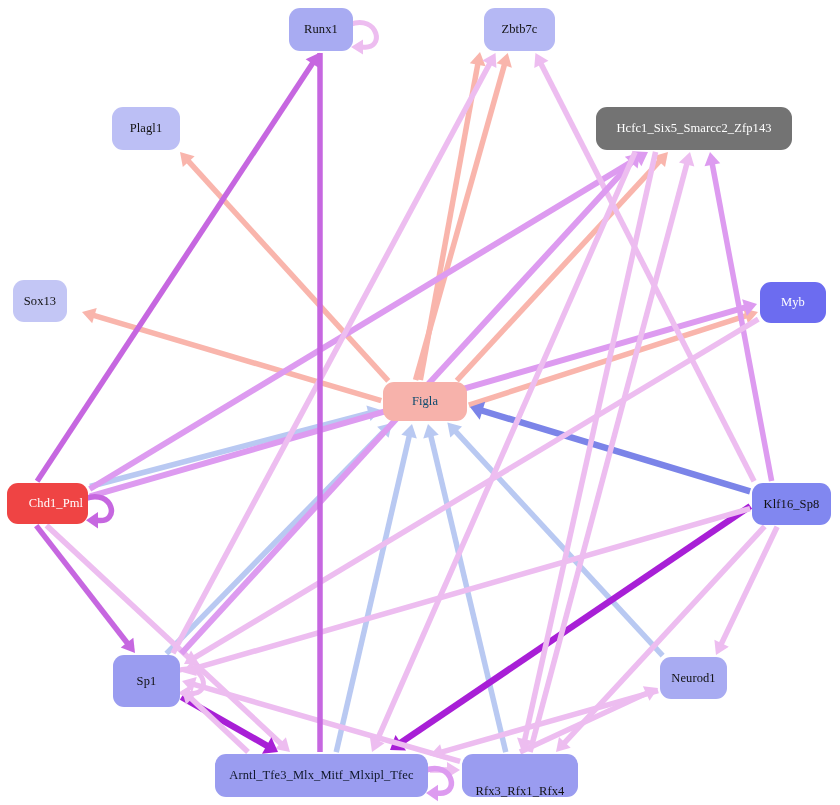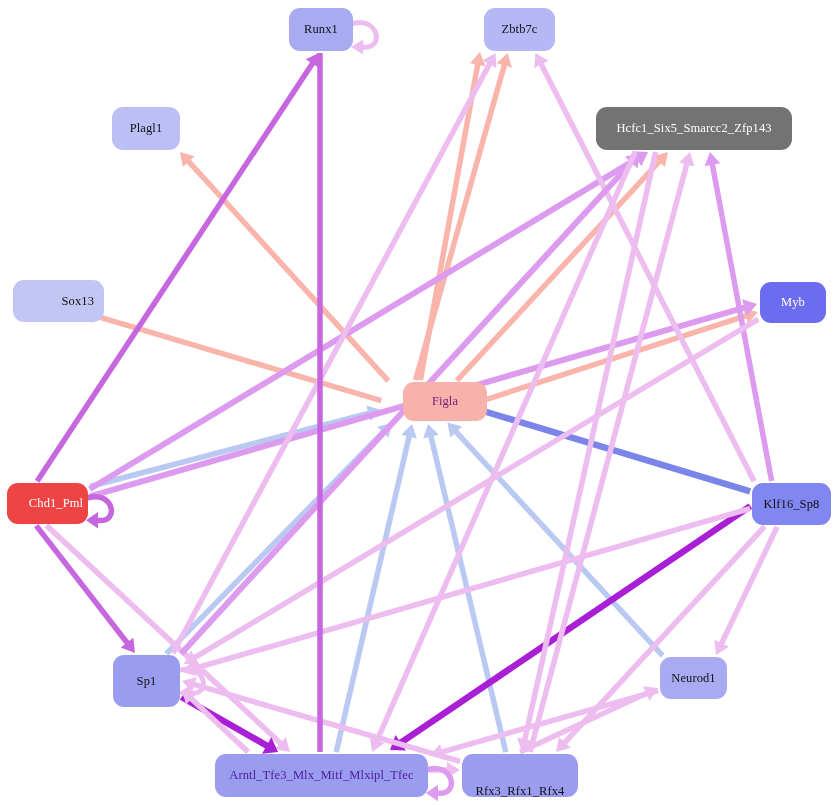--- a/index.html
+++ b/index.html
@@ -221,41 +221,41 @@
       </div>
       <div class="node" style="left: 484px; top: 8px; width: 71px; height: 43px; background: rgb(181, 184, 244); color: rgb(17, 17, 17);">
         <span class="node-label">Zbtb7c</span>
       </div>
       <div class="node" style="left: 596px; top: 107px; width: 196px; height: 43px; background: #737373; color: rgb(255, 255, 255);">
         <span class="node-label">Hcfc1_Six5_Smarcc2_Zfp143</span>
       </div>
       <div class="node" style="left: 112px; top: 107px; width: 68px; height: 43px; background: rgb(188, 191, 245); color: rgb(17, 17, 17);">
         <span class="node-label">Plagl1</span>
       </div>
-      <div class="node" style="left: 13px; top: 280px; width: 91px; height: 42px; background: rgb(195, 198, 245); color: rgb(17, 17, 17); justify-content: flex-end;">
+      <div class="node" style="left: 13px; top: 280px; width: 54px; height: 42px; background: rgb(195, 198, 245); color: rgb(17, 17, 17);">
         <span class="node-label">Sox13</span>
       </div>
       <div class="node" style="left: 760px; top: 282px; width: 66px; height: 41px; background: rgb(108, 108, 240); color: rgb(255, 255, 255);">
         <span class="node-label">Myb</span>
       </div>
-      <div class="node" style="left: 403px; top: 382px; width: 84px; height: 39px; background: rgb(247, 178, 171); color: #701a75;">
+      <div class="node" style="left: 383px; top: 382px; width: 84px; height: 39px; background: rgb(247, 178, 171); color: #0c4a6e;">
         <span class="node-label">Figla</span>
       </div>
       <div class="node" style="left: 7px; top: 483px; width: 81px; height: 41px; background: #ef4444; color: rgb(255, 255, 255); padding-left: 27px;">
         <span class="node-label">Chd1_Pml</span>
       </div>
       <div class="node" style="left: 752px; top: 483px; width: 79px; height: 42px; background: rgb(129, 135, 240); color: rgb(17, 17, 17);">
         <span class="node-label">Klf16_Sp8</span>
       </div>
       <div class="node" style="left: 113px; top: 655px; width: 67px; height: 52px; background: rgb(154, 156, 240); color: rgb(17, 17, 17);">
         <span class="node-label">Sp1</span>
       </div>
       <div class="node" style="left: 660px; top: 657px; width: 67px; height: 42px; background: rgb(168, 171, 242); color: rgb(17, 17, 17);">
         <span class="node-label">Neurod1</span>
       </div>
-      <div class="node" style="left: 215px; top: 754px; width: 213px; height: 43px; background: rgb(154, 156, 240); color: #4c1d95;">
+      <div class="node" style="left: 215px; top: 754px; width: 213px; height: 43px; background: rgb(154, 156, 240); color: #0f172a;">
         <span class="node-label">Arntl_Tfe3_Mlx_Mitf_Mlxipl_Tfec</span>
       </div>
       <div class="node" style="left: 462px; top: 754px; width: 116px; height: 43px; background: rgb(154, 156, 240); color: rgb(17, 17, 17); align-items: flex-end;">
         <span class="node-label">Rfx3_Rfx1_Rfx4</span>
       </div>
     </div>
 </div>
 
 </body></html>

